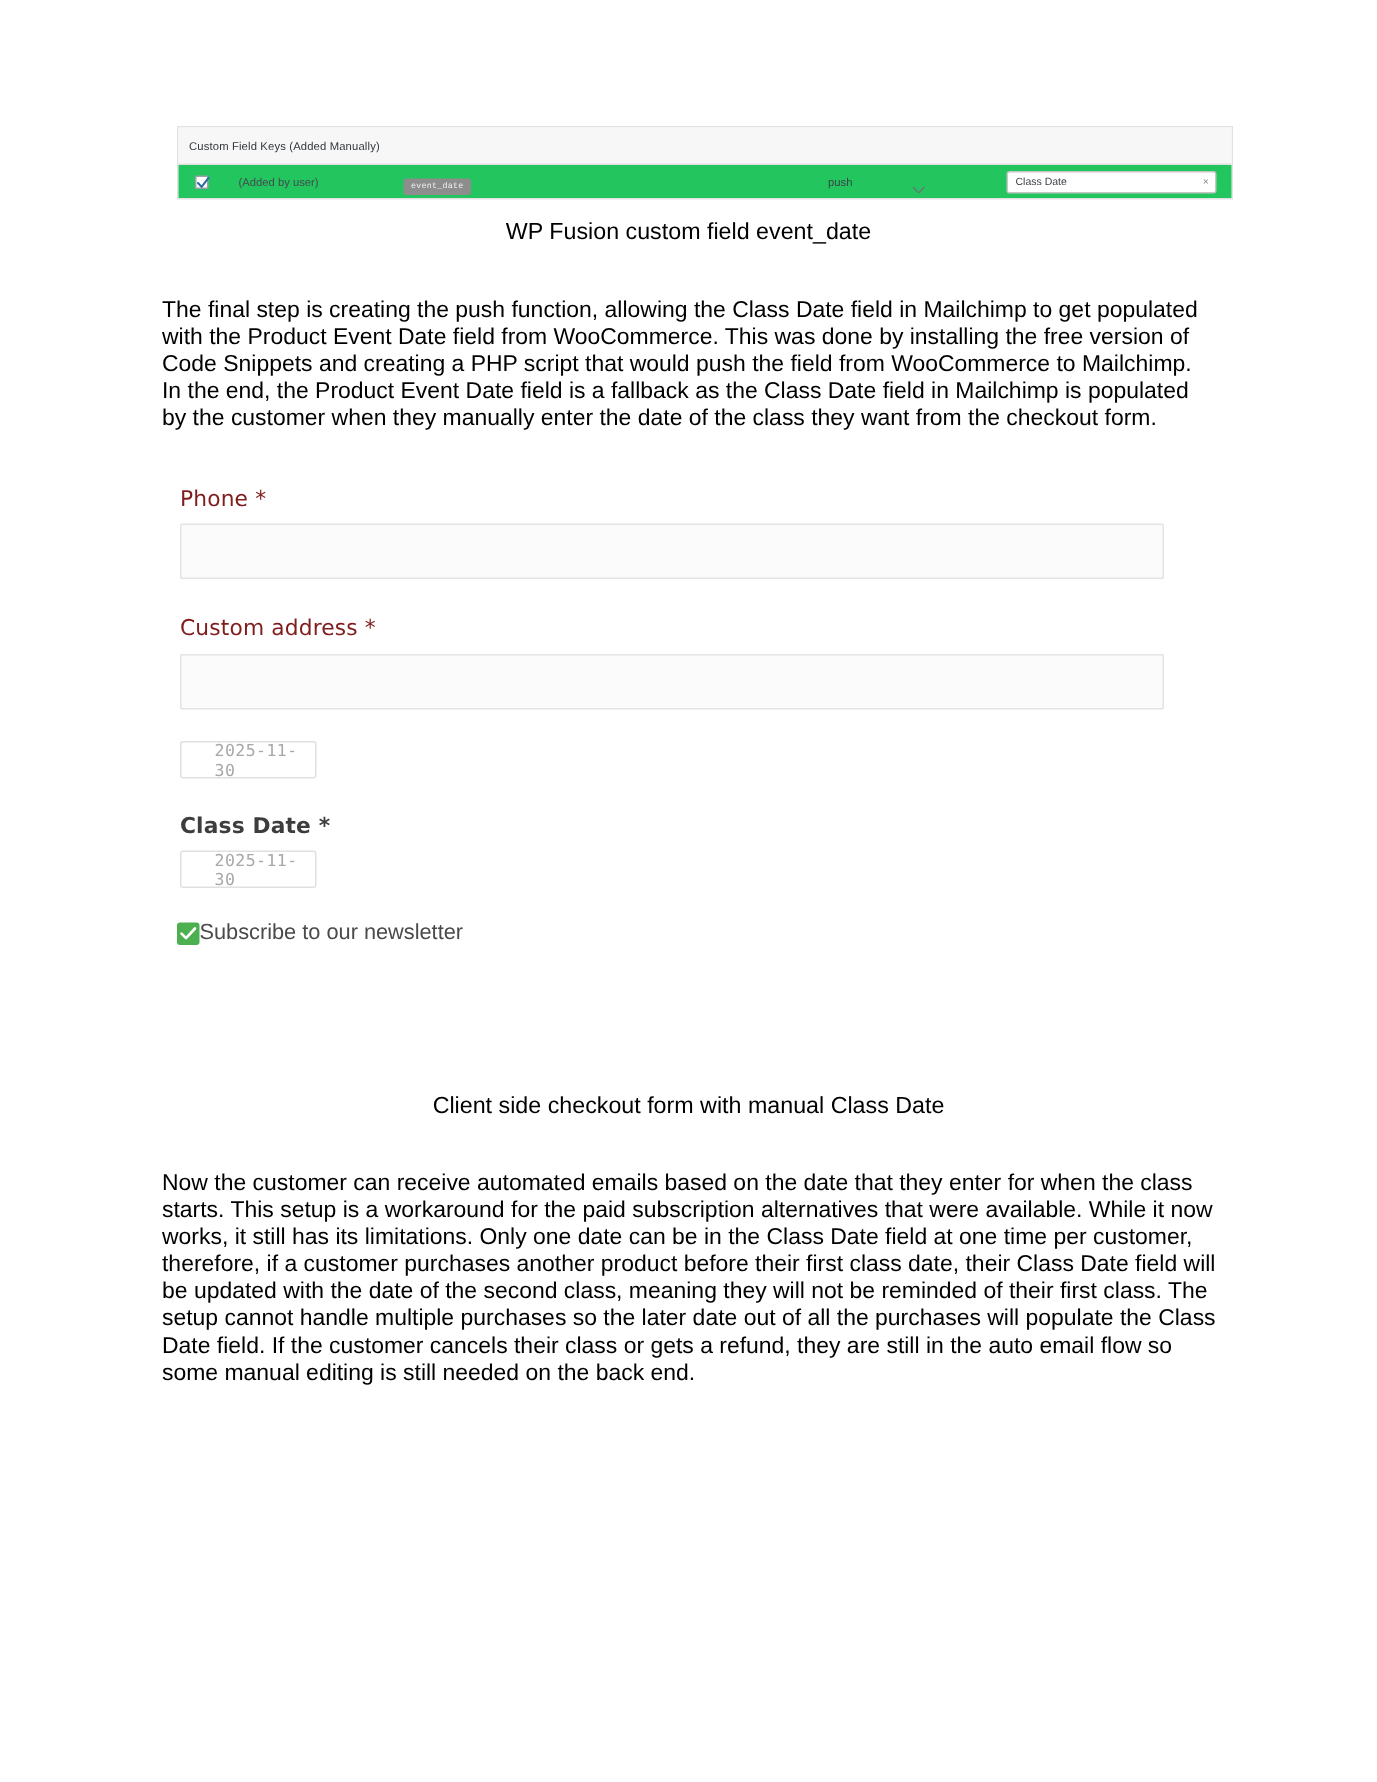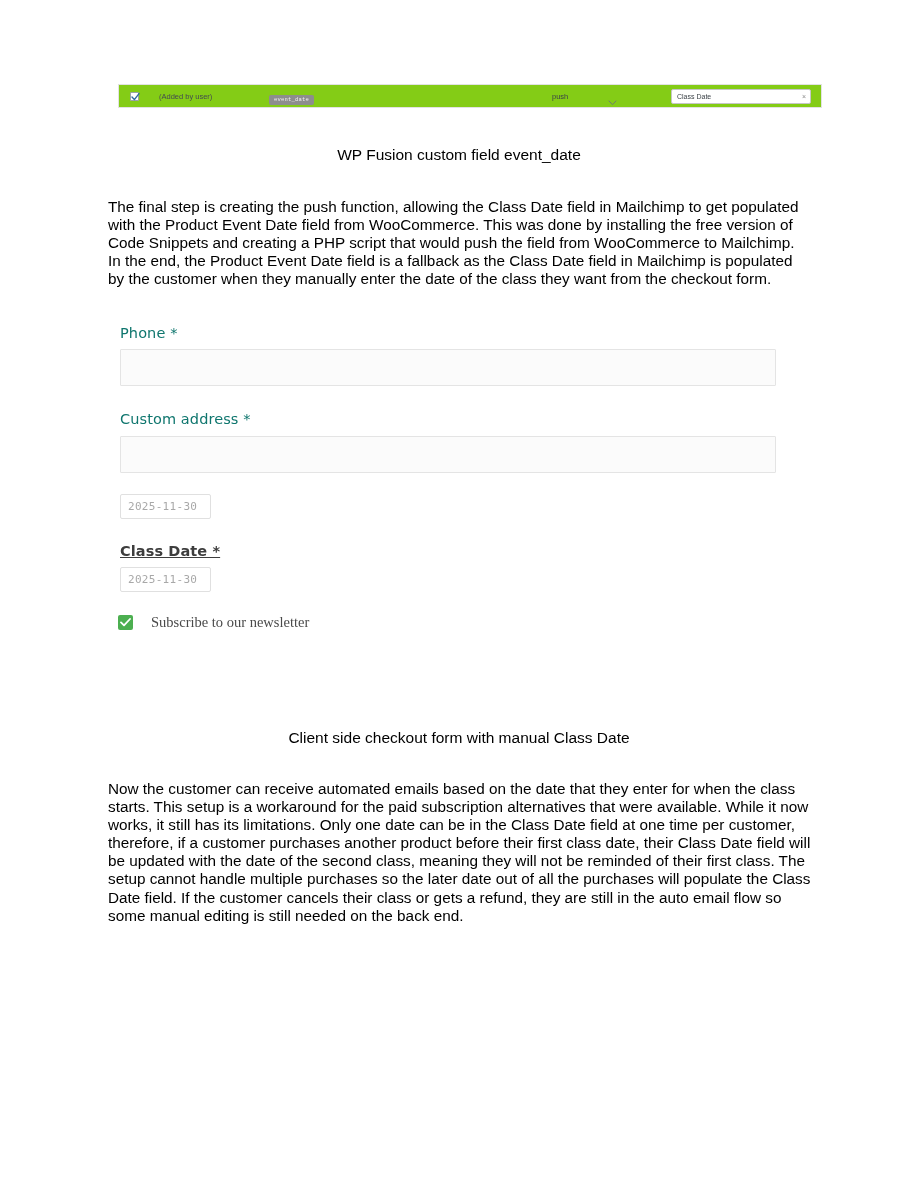--- a/index.html
+++ b/index.html
@@ -36,21 +36,21 @@
     box-sizing: border-box;
   }
   .wpf-header-label {
     font-size: 7.5px;
     color: #32373c;
     letter-spacing: 0.1px;
     font-weight: 400;
   }
   .wpf-row {
     height: 22px;
-    background: #84cc16;
+    background: #22c55e;
     display: flex;
     align-items: center;
     box-sizing: border-box;
     position: relative;
   }
   .wpf-cb-cell {
     width: 22px;
     display: flex;
     justify-content: center;
     align-items: center;
@@ -161,52 +161,51 @@
     position: absolute;
     left: 110px;
     top: 318px;
     width: 680px;
     height: 330px;
     background: #ffffff;
   }
   .co-label {
     font-family: "DejaVu Sans", sans-serif;
     font-size: 14.5px;
-    color: #0f766e;
+    color: #7f1d1d;
     font-weight: 400;
     letter-spacing: 0.1px;
   }
   .co-label-bold {
     font-family: "DejaVu Sans", sans-serif;
     font-size: 14.5px;
     color: #3d3d3d;
     font-weight: bold;
     letter-spacing: 0.1px;
-    text-decoration: underline;
   }
   .co-input {
     background: #fbfbfb;
     border: 1px solid #e4e4e4;
     box-sizing: border-box;
     border-radius: 1px;
   }
   .co-input-wide {
     width: 656px;
     height: 37px;
   }
   .co-date {
     width: 91px;
     height: 25px;
     background: #ffffff;
     border: 1px solid #e0e0e0;
     box-sizing: border-box;
     border-radius: 2px;
     display: flex;
     align-items: center;
-    padding-left: 7px;
+    padding-left: 22px;
     font-family: "DejaVu Sans Mono", monospace;
     font-size: 11px;
     color: #a8a8a8;
     letter-spacing: 0.3px;
   }
   #co-phone-label   { position: absolute; left: 10px; top: 7px; }
   #co-phone-input   { position: absolute; left: 10px; top: 31px; }
   #co-email-label   { position: absolute; left: 10px; top: 93px; }
   #co-email-input   { position: absolute; left: 10px; top: 118px; }
   #co-date-1        { position: absolute; left: 10px; top: 176px; }
@@ -217,31 +216,33 @@
   .co-check {
     width: 15px;
     height: 15px;
     background: #4caf50;
     border-radius: 2px;
     position: relative;
     flex: 0 0 auto;
   }
   .co-check svg { position: absolute; left: 2px; top: 3px; }
   .co-subscribe-text {
-    font-family: Liberation Serif, serif;
+    font-family: Liberation Sans, sans-serif;
     font-size: 14.5px;
     color: #4a4a4a;
-    margin-left: 18px;
   }
 </style>
 </head>
 <body>
 
 <div class="wpf-shot">
 
+  <div class="wpf-header">
+    <span class="wpf-header-label">Custom Field Keys (Added Manually)</span>
+  </div>
 
   <div class="wpf-row">
 
     <div class="wpf-cb-cell">
       <span class="wpf-checkbox">
         <svg width="11" height="12" viewBox="0 0 11 12">
           <path d="M2 6 L4.4 8.6 L9 2.6" stroke="#2d6ca2" stroke-width="1.4" fill="none" stroke-linecap="round" stroke-linejoin="round"></path>
         </svg>
       </span>
     </div>

